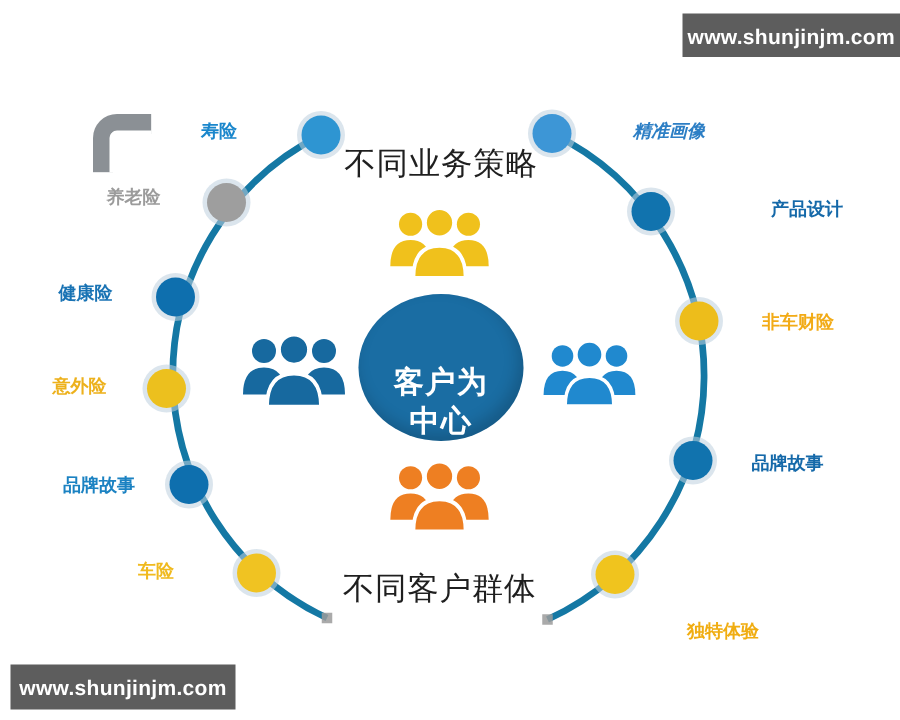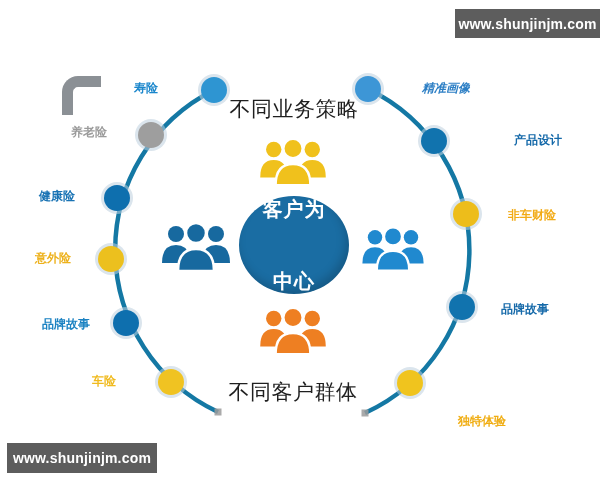--- a/index.html
+++ b/index.html
@@ -38,21 +38,21 @@
     position:absolute;transform:translate(-50%,-50%);
     font-size:21px;font-weight:500;white-space:nowrap;letter-spacing:.5px;
   }
   #heading-top{left:294px;top:109px;}
   #heading-bottom{left:293px;top:392px;}
 
   
   #center-circle{
     position:absolute;left:294px;top:245px;width:110px;height:98px;
     border-radius:50%;transform:translate(-50%,-50%);
-    display:flex;flex-direction:column;align-items:center;justify-content:space-between;
+    display:flex;flex-direction:column;align-items:center;justify-content:flex-end;
     box-shadow:inset -3px -5px 10px rgba(0,0,0,.18);
   }
   #center-circle span{
     color:#ffffff;font-size:20px;font-weight:bold;line-height:26px;letter-spacing:1px;
   }
 
   
   .people{position:absolute;transform:translate(-50%,-50%);}
   .people svg{display:block;}
   #group-top{left:293px;top:162px;}

